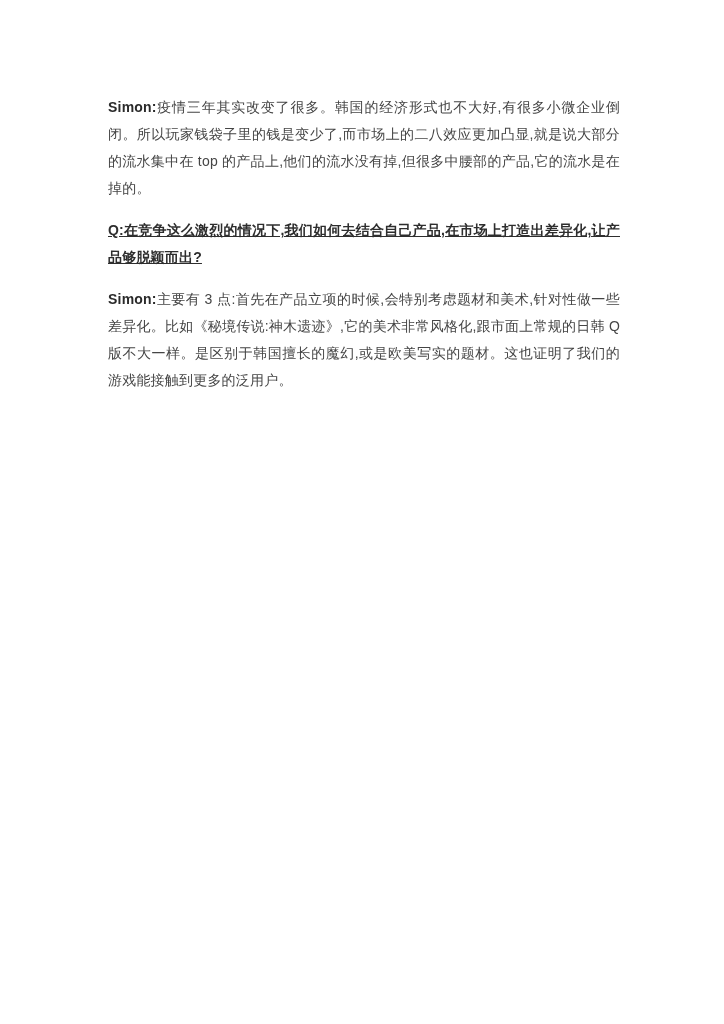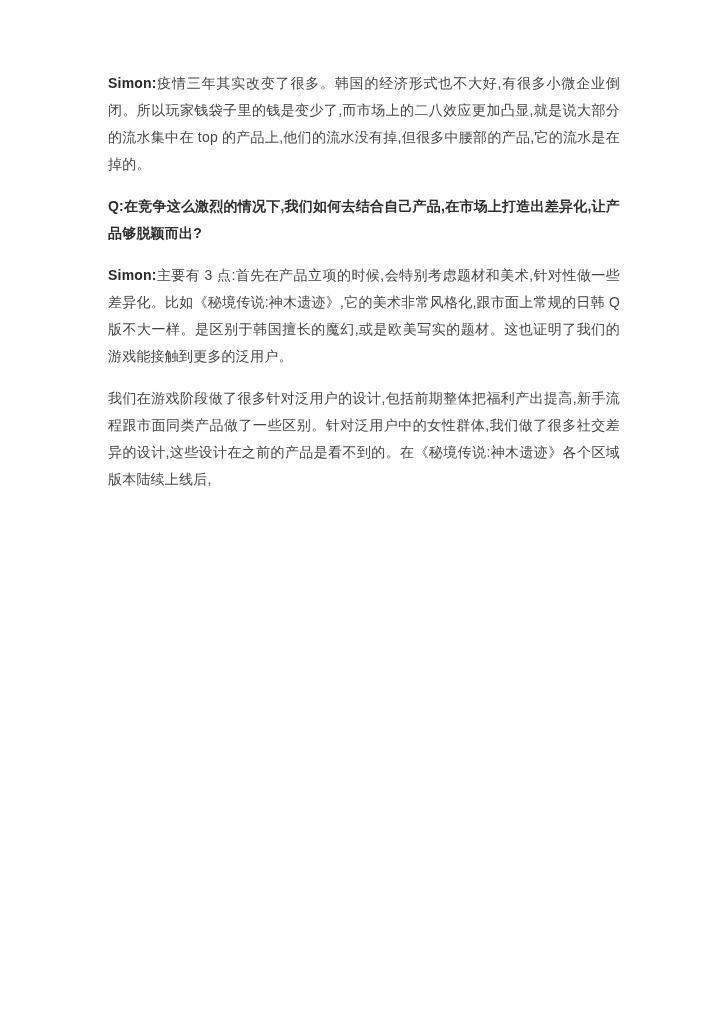--- a/index.html
+++ b/index.html
@@ -6,21 +6,21 @@
     margin: 0;
     padding: 0;
     background: #ffffff;
   }
   .page {
     position: relative;
     box-sizing: border-box;
     width: 724px;
     height: 1024px;
     background: #ffffff;
-    padding: 70px 104px 0 108px;
+    padding: 94px 104px 0 108px;
     overflow: hidden;
     font-family: "Liberation Sans", "DejaVu Sans", sans-serif;
     font-size: 14px;
     line-height: 27px;
     letter-spacing: 0.2px;
     color: #454545;
   }
   .para {
     margin: 0 0 15px 0;
     text-align: justify;
@@ -28,35 +28,35 @@
   .para:last-child {
     margin-bottom: 0;
   }
   .speaker {
     font-weight: 700;
     color: #2a2a2a;
   }
   .question {
     font-weight: 700;
     color: #2e2e2e;
+    text-decoration: underline;
   }
   .question .speaker {
     color: #2e2e2e;
   }
 </style>
 </head>
 <body>
 
 <div class="page">
 
   <p class="para answer"><span class="speaker">Simon:</span><span>疫情三年其实改变了很多。韩国的经济形式也不大好,有很多小微企业倒闭。所以玩家钱袋子里的钱是变少了,而市场上的二八效应更加凸显,就是说大部分的流水集中在 top 的产品上,他们的流水没有掉,但很多中腰部的产品,它的流水是在掉的。</span></p>
 
 
   <p class="para question"><span class="speaker">Q:</span><span>在竞争这么激烈的情况下,我们如何去结合自己产品,在市场上打造出差异化,让产品够脱颖而出?</span></p>
 
   <p class="para answer"><span class="speaker">Simon:</span><span>主要有 3 点:首先在产品立项的时候,会特别考虑题材和美术,针对性做一些差异化。比如《秘境传说:神木遗迹》,它的美术非常风格化,跟市面上常规的日韩 Q 版不大一样。是区别于韩国擅长的魔幻,或是欧美写实的题材。这也证明了我们的游戏能接触到更多的泛用户。</span></p>
 
 
 
 
-  <p class="para plain"><span>我们在游戏阶段做了很多针对泛用户的设计,包括前期整体把福利产出提高,新手流程跟市面同类产品做了一些区别。针对泛用户中的女性群体,我们做了很多社交差异的设计,这些设计在之前的产品是看不到的。在《秘境传说:神木遗迹》各个区域版本陆续上线后,</span></p>
 
 </div>
 
 </body></html>

